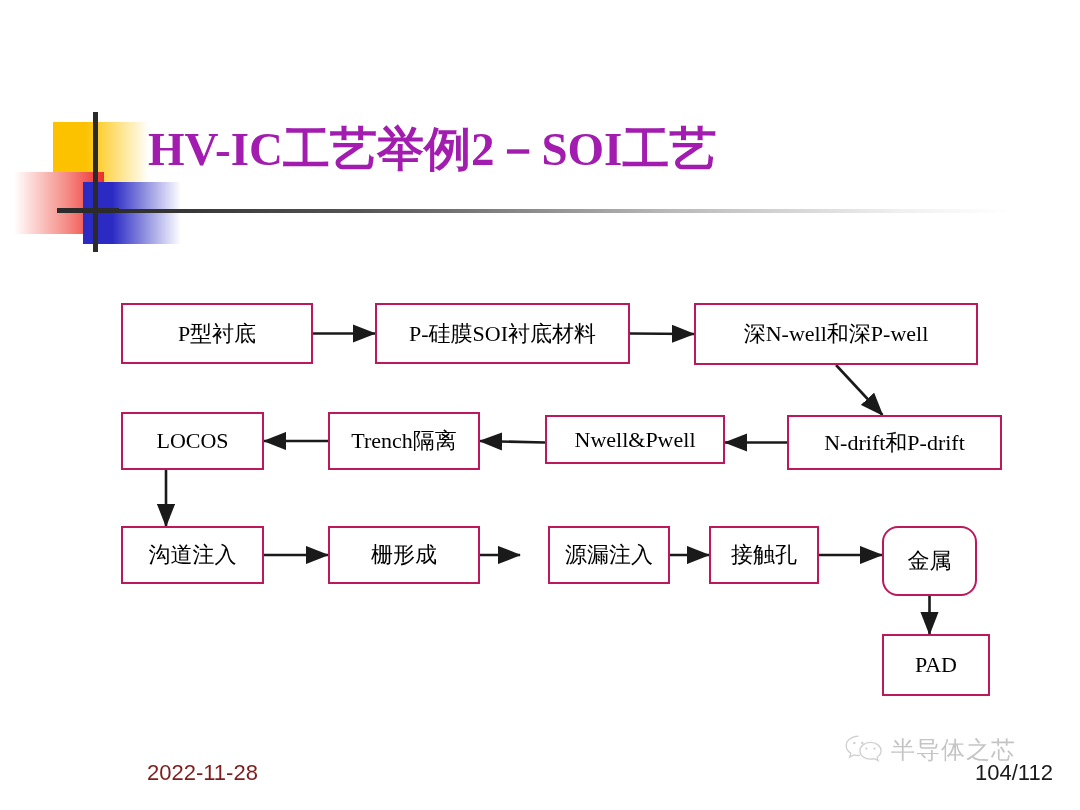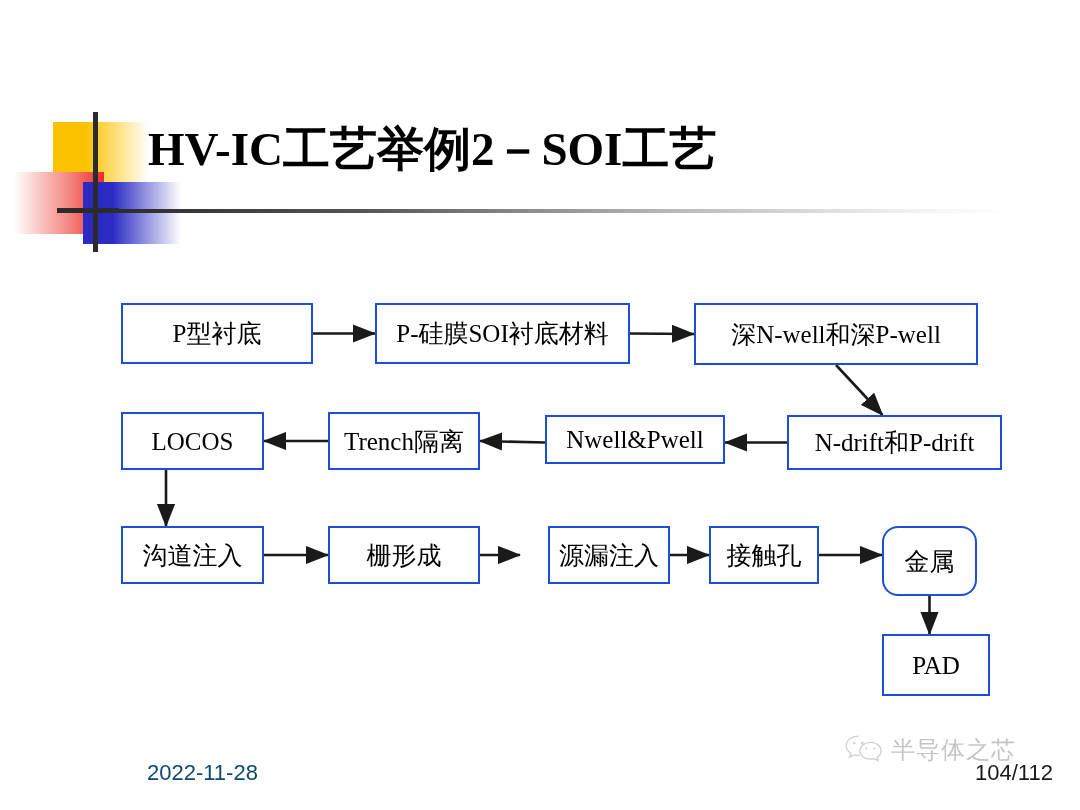--- a/index.html
+++ b/index.html
@@ -73,63 +73,63 @@
     background: linear-gradient(to right, #2b2b2b 0%, #555555 28%, #b8b8b8 62%, #f0f0f0 88%, #ffffff 100%);
   }
 
   
   #slide-title {
     position: absolute;
     left: 148px;
     top: 124px;
     font-size: 47px;
     font-weight: bold;
-    color: #000000;
+    color: #a21caf;
     letter-spacing: 0px;
     white-space: nowrap;
     line-height: 1.1;
   }
 
   
   #flowchart {
     position: absolute;
     left: 0;
     top: 0;
     width: 1080px;
     height: 810px;
   }
   .node {
     position: absolute;
-    border: 2px solid #1d4ed8;
+    border: 2px solid #be185d;
     background: #ffffff;
     box-sizing: border-box;
     display: flex;
     align-items: center;
     justify-content: center;
     color: #000000;
-    font-size: 25px;
+    font-size: 22px;
     line-height: 1;
     white-space: nowrap;
   }
   #edges {
     position: absolute;
     left: 0;
     top: 0;
     width: 1080px;
     height: 810px;
     pointer-events: none;
   }
 
   
   #slide-date {
     position: absolute;
     left: 147px;
     top: 760px;
     font-size: 22px;
-    color: #0c4a6e;
+    color: #7f1d1d;
     font-family: "Liberation Sans", "DejaVu Sans", sans-serif;
   }
   #page-indicator {
     position: absolute;
     left: 975px;
     top: 760px;
     font-size: 22px;
     color: #1a1a1a;
     font-family: "Liberation Sans", "DejaVu Sans", sans-serif;
   }

